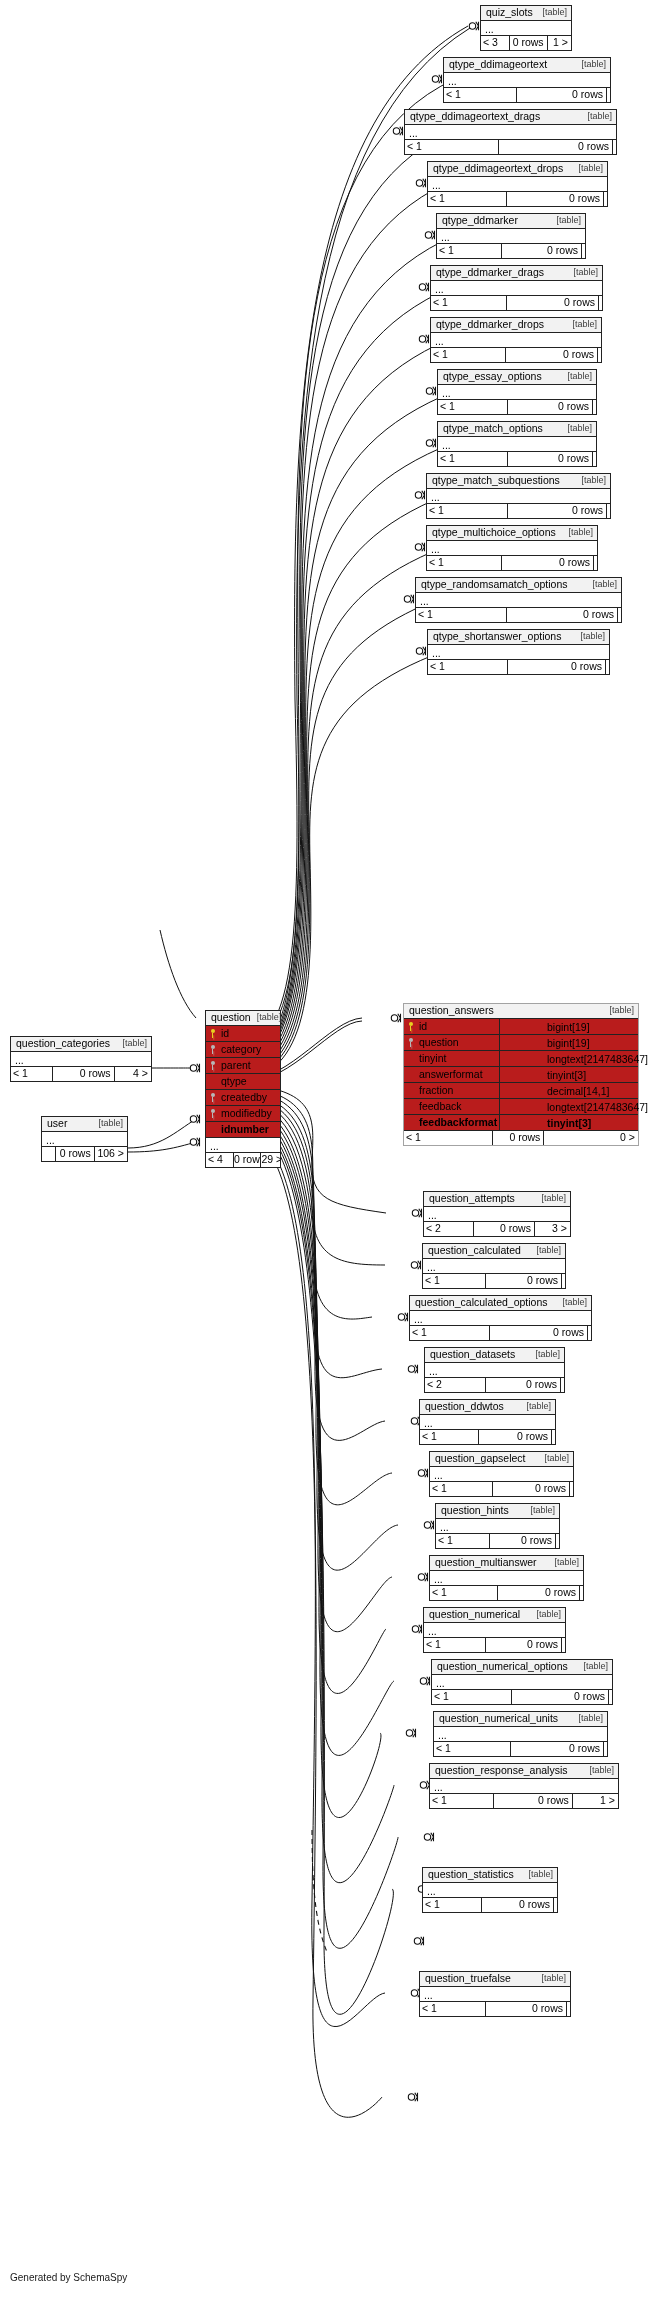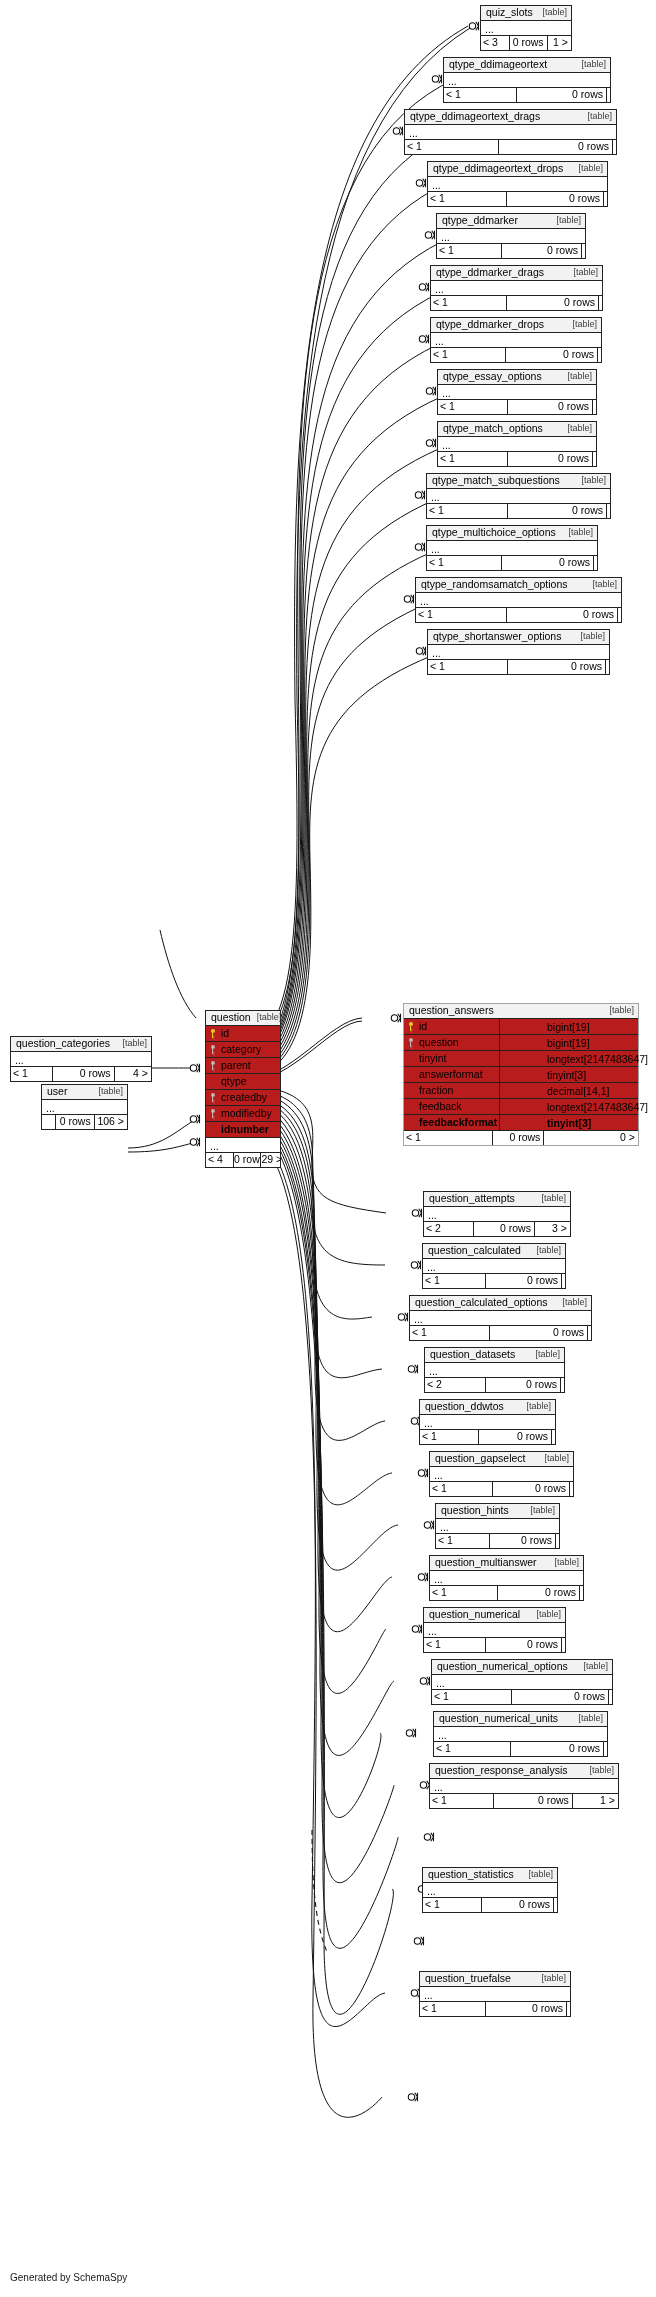--- a/index.html
+++ b/index.html
@@ -647,21 +647,21 @@
         </div>
         <div class="ellipsis-row">
           <span>...</span>
         </div>
         <div class="foot">
           <div class="f-l" style="width:30%">&lt; 1</div>
           <div class="f-c" style="width:44%">0 rows</div>
           <div class="f-r" style="width:26%">4 &gt;</div>
         </div>
       </div>
-      <div class="tbl" style="left: 41px; top: 1084px; width: 87px;">
+      <div class="tbl" style="left: 41px; top: 1116px; width: 87px;">
         <div class="tbl-title">
           <span class="tbl-name">user</span>
           <span class="tbl-tag">[table]</span>
         </div>
         <div class="ellipsis-row">
           <span>...</span>
         </div>
         <div class="foot">
           <div class="f-l" style="width:16%"></div>
           <div class="f-c" style="width:46%">0 rows</div>

